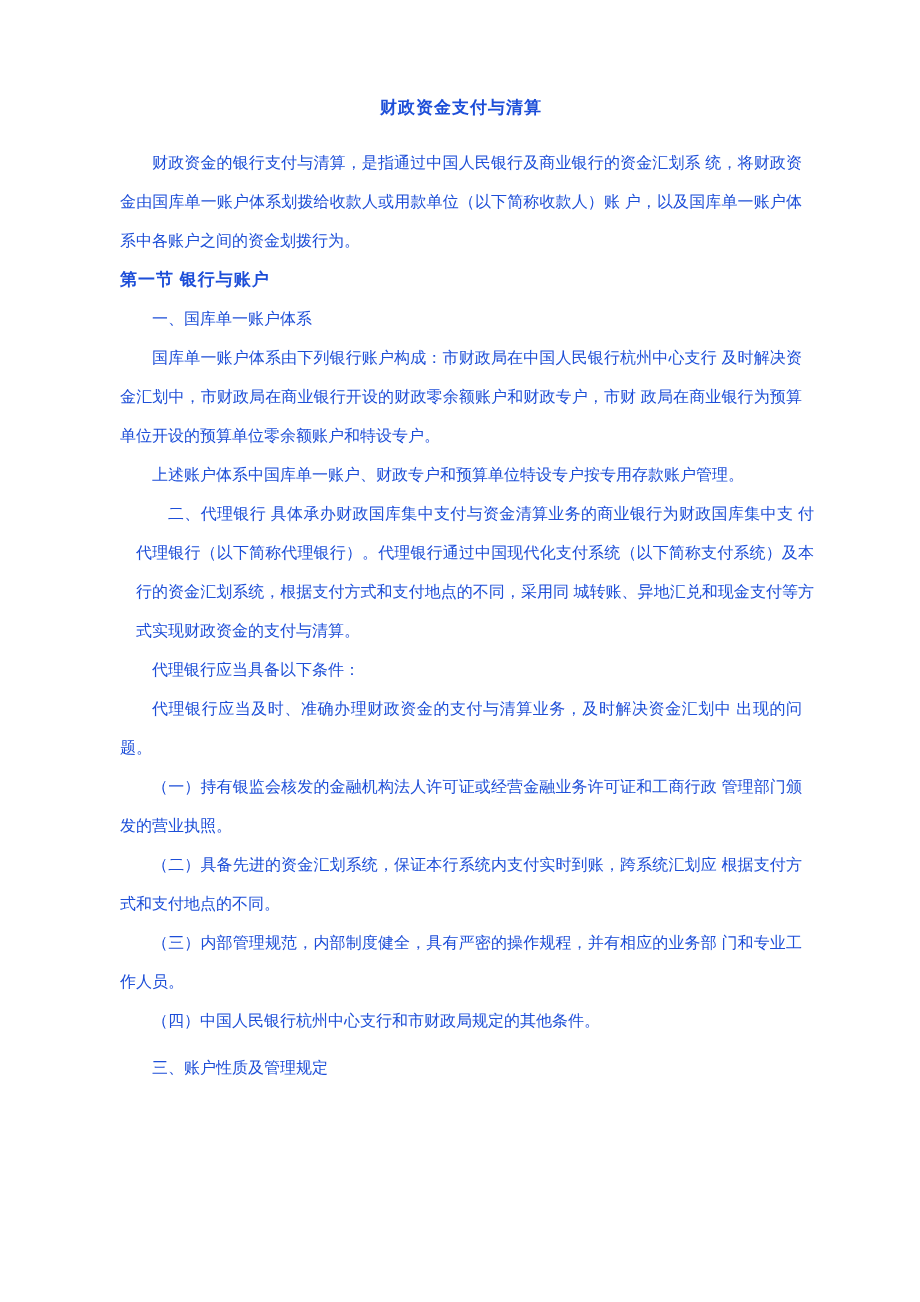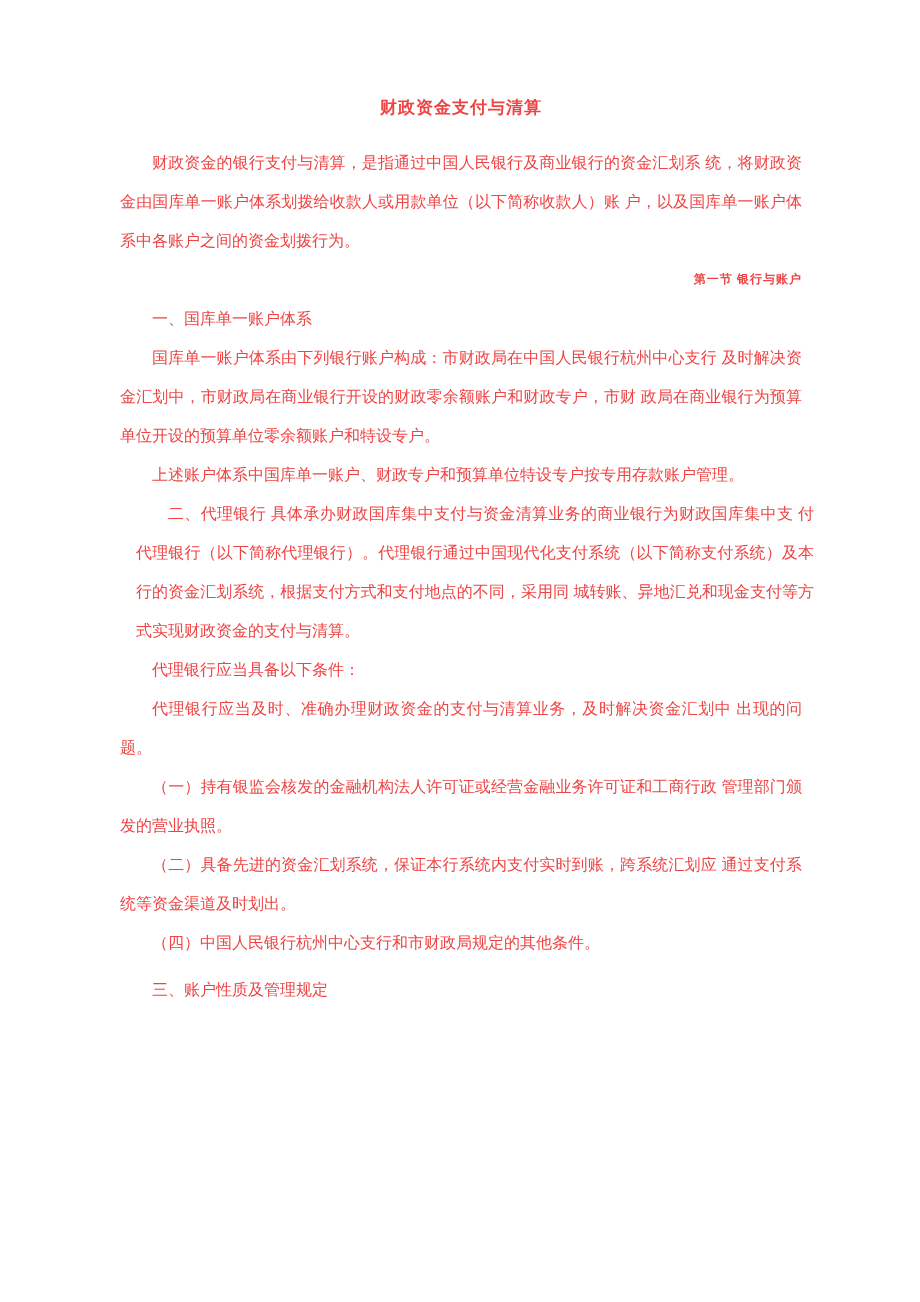--- a/index.html
+++ b/index.html
@@ -9,21 +9,21 @@
   }
   .page {
     position: relative;
     width: 920px;
     height: 1302px;
     margin: 0 auto;
     background: #ffffff;
     box-sizing: border-box;
     padding: 88px 118px 40px 120px;
     font-family: "Liberation Sans", sans-serif;
-    color: #ef4444;
+    color: #1d4ed8;
     overflow: hidden;
   }
   .doc-title {
     font-size: 17px;
     font-weight: bold;
     text-align: center;
     line-height: 39px;
     margin: 0 0 16px 0;
     letter-spacing: 1px;
   }
@@ -32,23 +32,23 @@
     font-size: 16px;
     line-height: 39px;
     text-align: justify;
     text-justify: inter-ideograph;
     word-break: break-all;
   }
   p.indent {
     text-indent: 2em;
   }
   .section-heading {
-    font-size: 12px;
+    font-size: 17px;
     font-weight: bold;
-    text-align: right;
+    text-align: left;
     line-height: 39px;
     margin: 0;
     letter-spacing: 1px;
   }
   p.shifted {
     margin-left: 16px;
     margin-right: -12px;
   }
   p.last-item {
     margin-top: 8px;
@@ -72,20 +72,21 @@
   <p class="indent">上述账户体系中国库单一账户、财政专户和预算单位特设专户按专用存款账户管理。</p>
 
   <p class="indent shifted">二、代理银行 具体承办财政国库集中支付与资金清算业务的商业银行为财政国库集中支 付代理银行（以下简称代理银行）。代理银行通过中国现代化支付系统（以下简称支付系统）及本行的资金汇划系统，根据支付方式和支付地点的不同，采用同 城转账、异地汇兑和现金支付等方式实现财政资金的支付与清算。</p>
 
   <p class="indent">代理银行应当具备以下条件：</p>
 
   <p class="indent">代理银行应当及时、准确办理财政资金的支付与清算业务，及时解决资金汇划中 出现的问题。</p>
 
   <p class="indent">（一）持有银监会核发的金融机构法人许可证或经营金融业务许可证和工商行政 管理部门颁发的营业执照。</p>
 
-  <p class="indent">（二）具备先进的资金汇划系统，保证本行系统内支付实时到账，跨系统汇划应 通过支付系统等资金渠道及时划出。</p>
+  <p class="indent">（二）具备先进的资金汇划系统，保证本行系统内支付实时到账，跨系统汇划应 根据支付方式和支付地点的不同。</p>
 
+  <p class="indent">（三）内部管理规范，内部制度健全，具有严密的操作规程，并有相应的业务部 门和专业工作人员。</p>
 
   <p class="indent">（四）中国人民银行杭州中心支行和市财政局规定的其他条件。</p>
 
   <p class="indent last-item">三、账户性质及管理规定</p>
 
 </div>
 
 </body></html>

